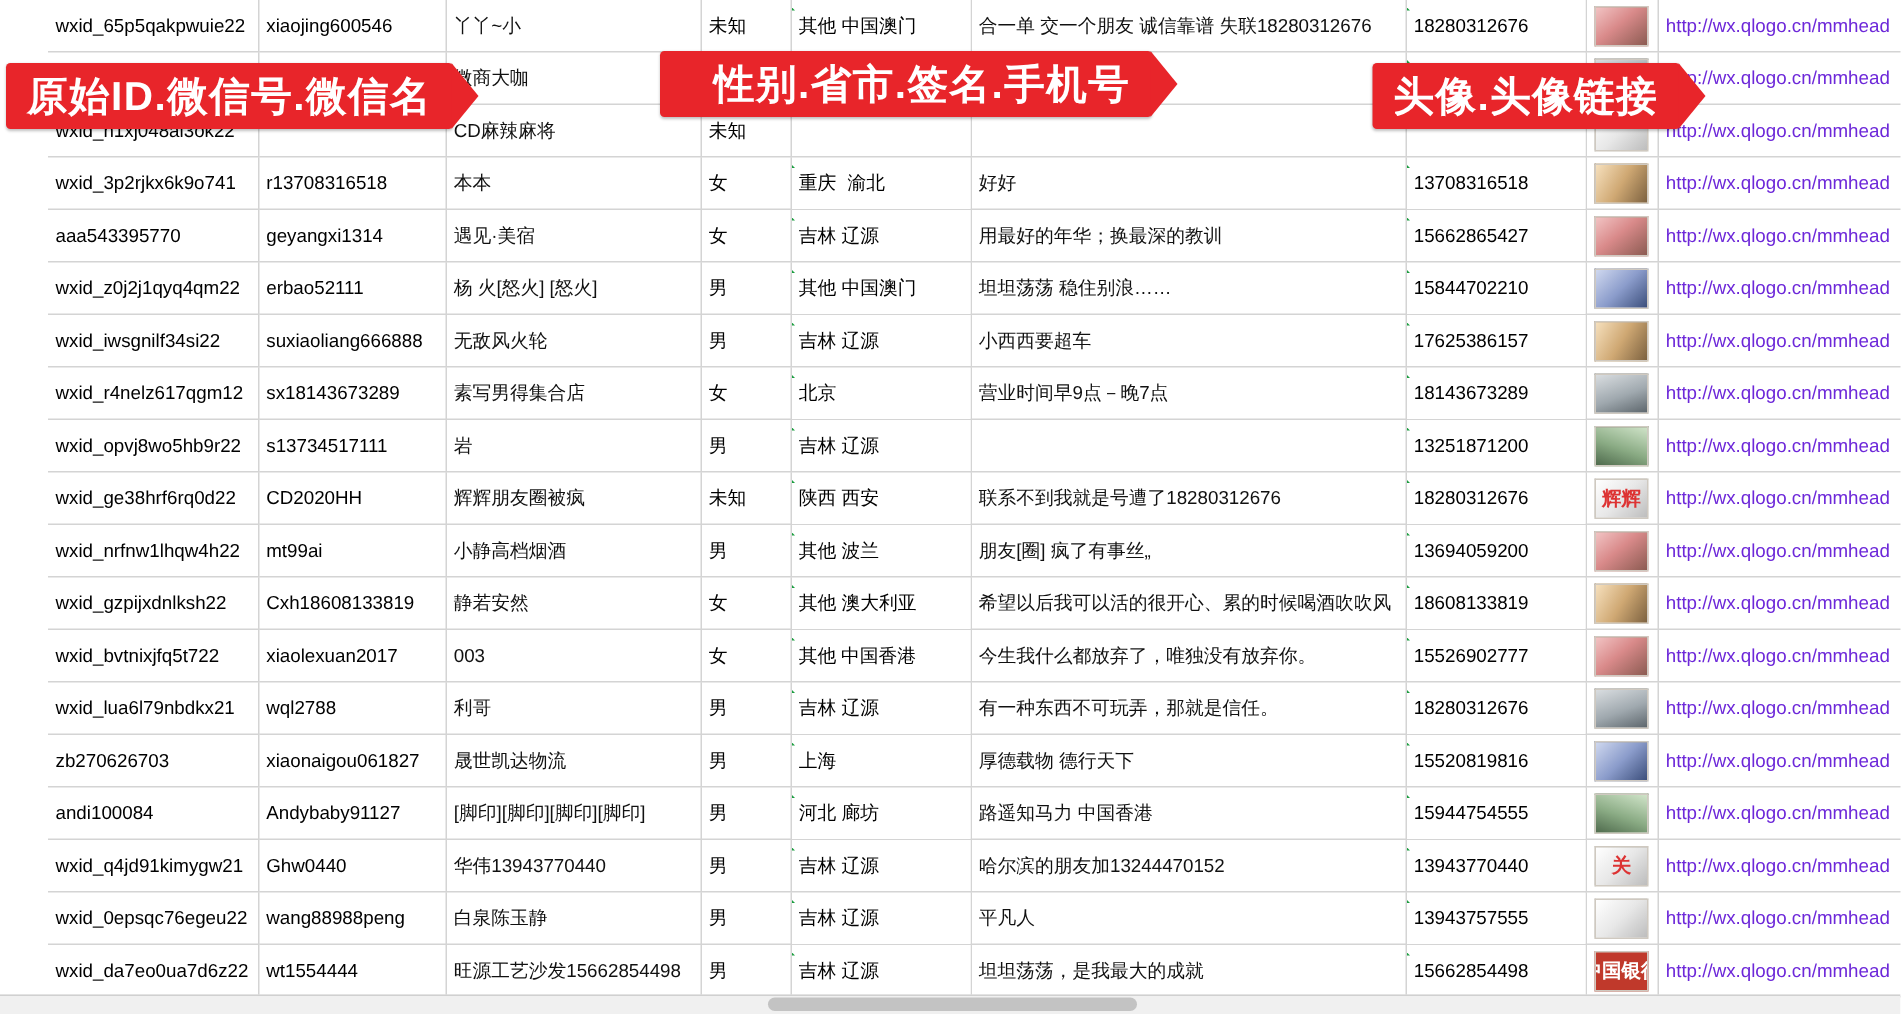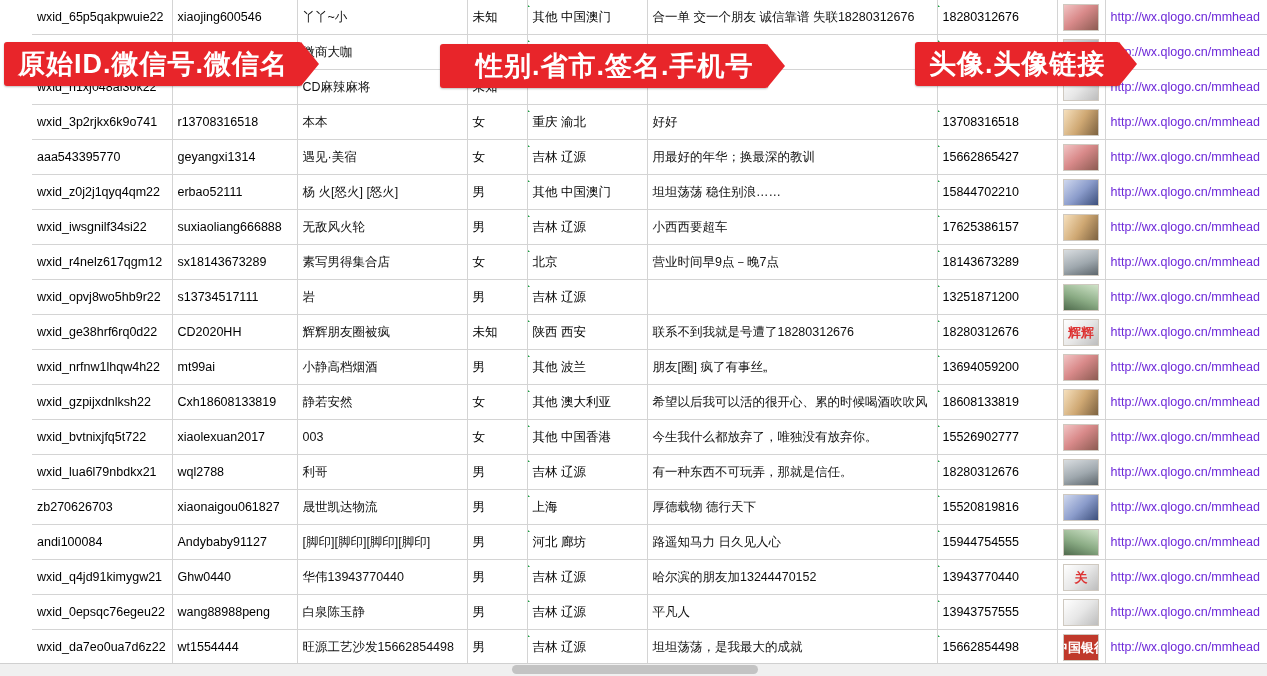--- a/index.html
+++ b/index.html
@@ -129,21 +129,21 @@
     content: "";
     position: absolute;
     right: -17px;
     top: 0;
     width: 0; height: 0;
     border-style: solid;
     border-width: 22px 0 22px 18px;
     border-color: transparent transparent transparent #e8252a;
   }
   #banner1 { left: 4px;   top: 42px; }
-  #banner2 { left: 440px; top: 44px; padding-left: 36px; }
+  #banner2 { left: 440px; top: 34px; padding-left: 36px; }
   #banner3 { left: 915px; top: 42px; }
 
   
   #hscroll {
     position: absolute;
     left: 0; bottom: 0;
     width: 1267px;
     height: 12px;
     background: #f0f0f0;
     border-top: 1px solid #d0d0d0;
@@ -274,21 +274,21 @@
           </td>
           <td>
             <div class="cellwrap">r13708316518</div>
           </td>
           <td class="name-cell">
             <div class="cellwrap">本本</div>
           </td>
           <td>
             <div class="cellwrap">女</div>
           </td>
-          <td style="position: relative;">
+          <td style="position: relative; font-family: Liberation Mono, monospace;">
             <span class="green-tri"></span>
             <div class="cellwrap">重庆 渝北</div>
           </td>
           <td class="sign-cell">
             <div class="cellwrap">好好</div>
           </td>
           <td style="position: relative;">
             <span class="green-tri"></span>
             <div class="cellwrap">13708316518</div>
           </td>
@@ -555,21 +555,21 @@
           </td>
           <td>
             <div class="cellwrap">xiaolexuan2017</div>
           </td>
           <td class="name-cell">
             <div class="cellwrap">003</div>
           </td>
           <td>
             <div class="cellwrap">女</div>
           </td>
-          <td style="position: relative;">
+          <td style="position: relative; font-family: Liberation Serif, serif;">
             <span class="green-tri"></span>
             <div class="cellwrap">其他 中国香港</div>
           </td>
           <td class="sign-cell">
             <div class="cellwrap">今生我什么都放弃了，唯独没有放弃你。</div>
           </td>
           <td style="position: relative;">
             <span class="green-tri"></span>
             <div class="cellwrap">15526902777</div>
           </td>
@@ -653,21 +653,21 @@
             <div class="cellwrap">[脚印][脚印][脚印][脚印]</div>
           </td>
           <td>
             <div class="cellwrap">男</div>
           </td>
           <td style="position: relative;">
             <span class="green-tri"></span>
             <div class="cellwrap">河北 廊坊</div>
           </td>
           <td class="sign-cell">
-            <div class="cellwrap">路遥知马力 日久见人心</div>
+            <div class="cellwrap">路遥知马力 中国香港</div>
           </td>
           <td style="position: relative;">
             <span class="green-tri"></span>
             <div class="cellwrap">15944754555</div>
           </td>
           <td class="avatar-cell">
             <div class="avatar-box av-d"></div>
           </td>
           <td class="link-cell">
             <div class="cellwrap">http://wx.qlogo.cn/mmhead</div>

